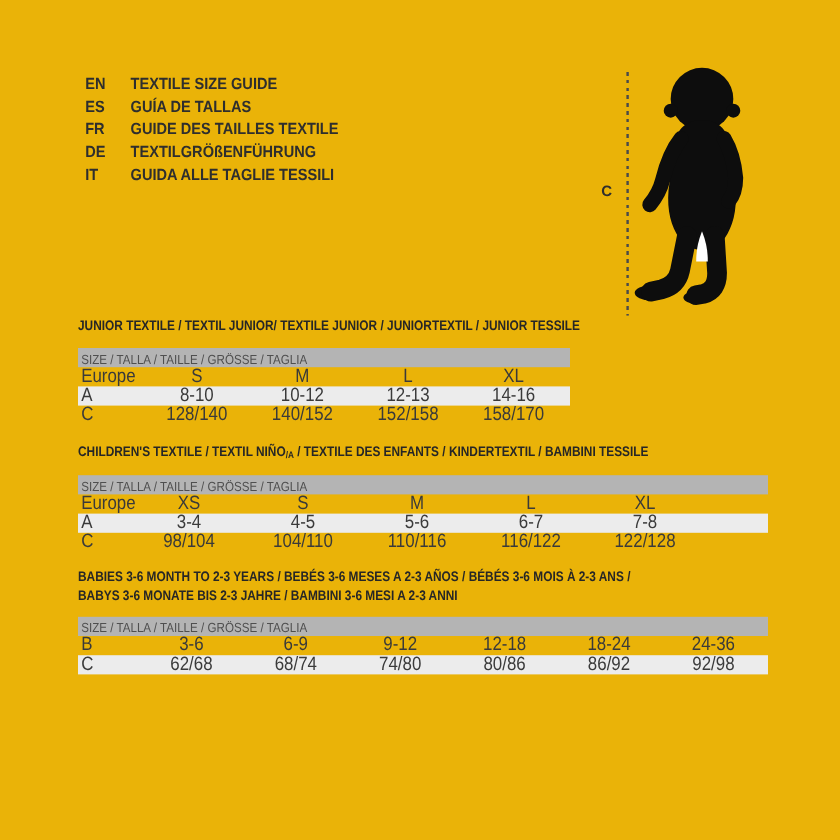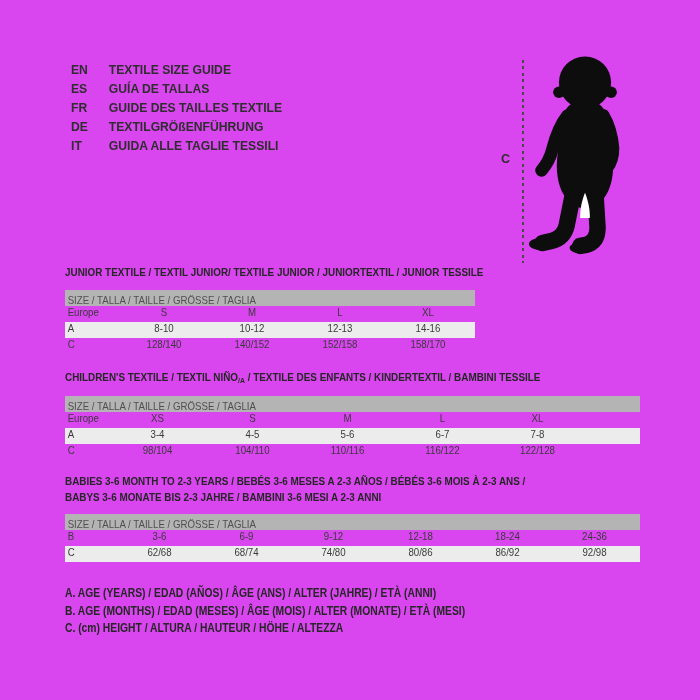--- a/index.html
+++ b/index.html
@@ -1,20 +1,20 @@
 <!DOCTYPE html>
 <html><head>
 <meta charset="utf-8">
 <style>
   html, body { margin: 0; padding: 0; background: #ffffff; }
   #stage {
     position: relative;
     width: 700px;
     height: 700px;
-    background: #d946ef;
+    background: #eab308;
     overflow: hidden;
     font-family: "Liberation Sans", sans-serif;
     color: #383838;
   }
   
   .cond  { display: inline-block; transform: scaleX(0.88); transform-origin: 0 50%; white-space: nowrap; }
 
   
   #lang { position: absolute; left: 71px; top: 60px; }
   .lang-row { display: flex; height: 19px; align-items: center; font-size: 13.5px; font-weight: bold; color: #2e2e2e; transform: scaleX(0.9); transform-origin: 0 50%; white-space: nowrap; }
@@ -29,21 +29,21 @@
   #baby { position: absolute; left: 527px; top: 51px; }
 
   
   .sec-title { position: absolute; font-size: 11.5px; font-weight: bold; color: #262626; line-height: 15.5px; white-space: nowrap; transform: scaleX(0.86); transform-origin: 0 0; }
   .sub-mark { font-size: 8px; vertical-align: -2px; }
 
   
   .size-table { position: absolute; left: 65px; }
   .thead { height: 16px; background: #b4b4b4; display: flex; align-items: flex-end; }
   .thead span { font-size: 11px; color: #4f4f4f; padding-left: 3px; }
-  .trow { display: flex; height: 16px; font-size: 11px; color: #3a3a3a; }
+  .trow { display: flex; height: 16px; align-items: center; font-size: 16px; color: #3a3a3a; }
   .trow.stripe { background: #ececec; }
   .tlabel { padding-left: 3px; transform: scaleX(0.88); transform-origin: 0 50%; white-space: nowrap; }
   .tcell { text-align: center; transform: scaleX(0.88); white-space: nowrap; }
   .t1 { width: 410px; }  .t1 .tlabel { width: 55px; padding-left: 3px; box-sizing: border-box; } .t1 .tcell { width: 88px; }
   .t2 { width: 575px; }  .t2 .tlabel { width: 45px; padding-left: 3px; box-sizing: border-box; } .t2 .tcell { width: 95px; }
   .t3 { width: 575px; }  .t3 .tlabel { width: 51px; padding-left: 3px; box-sizing: border-box; } .t3 .tcell { width: 87px; }
 
   
   #notes { position: absolute; left: 65px; top: 585px; }
   .note-line { font-size: 12px; font-weight: bold; color: #262626; height: 17.5px; line-height: 17.5px; transform: scaleX(0.86); transform-origin: 0 50%; white-space: nowrap; }
@@ -190,19 +190,14 @@
       <div class="tlabel">C</div>
       <div class="tcell">62/68</div>
       <div class="tcell">68/74</div>
       <div class="tcell">74/80</div>
       <div class="tcell">80/86</div>
       <div class="tcell">86/92</div>
       <div class="tcell">92/98</div>
     </div>
   </div>
 
-  <div id="notes">
-    <div class="note-line">A. AGE (YEARS) / EDAD (AÑOS) / ÂGE (ANS) / ALTER (JAHRE) / ETÀ (ANNI)</div>
-    <div class="note-line">B. AGE (MONTHS) / EDAD (MESES) / ÂGE (MOIS) / ALTER (MONATE) / ETÀ (MESI)</div>
-    <div class="note-line">C. (cm) HEIGHT / ALTURA / HAUTEUR / HÖHE / ALTEZZA</div>
-  </div>
 
 </div>
 
 </body></html>

